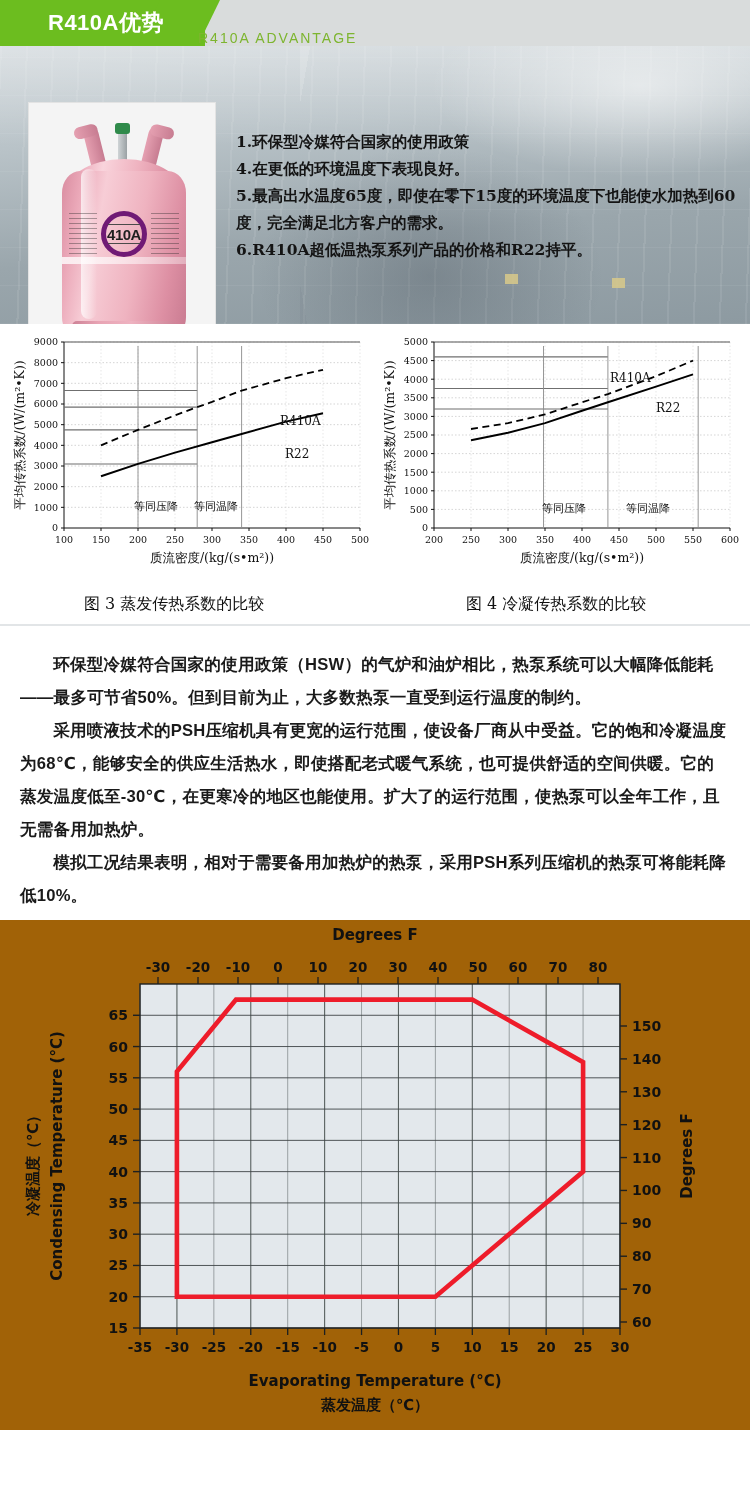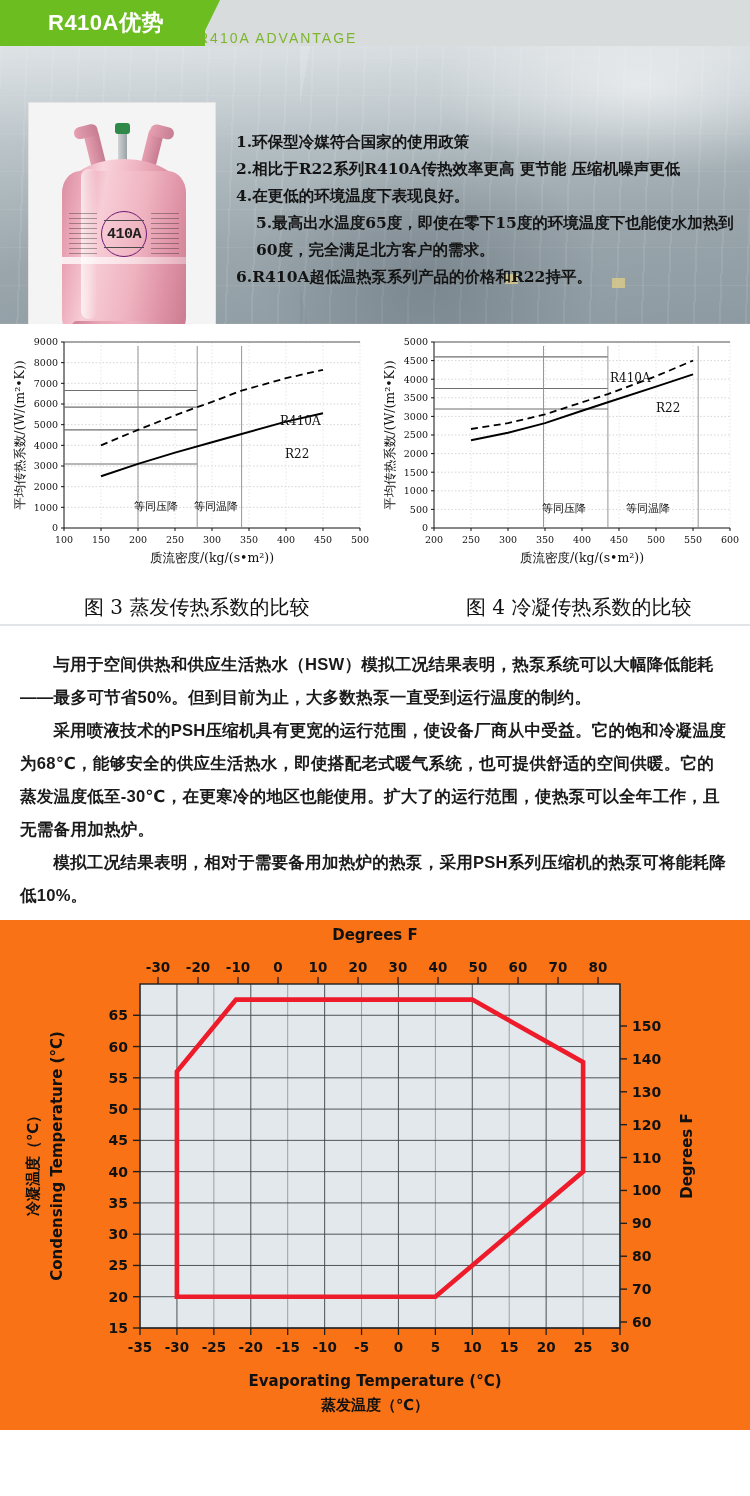--- a/index.html
+++ b/index.html
@@ -155,27 +155,26 @@
   }
   .cyl-valve-cap {
     position: absolute; left: 86px; top: 20px;
     width: 15px; height: 11px;
     background: #2f8a4a;
     border-radius: 3px;
   }
   .cyl-logo {
     position: absolute; left: 72px; top: 108px;
     width: 46px; height: 46px;
-    border: 1px solid #701a75;
+    border: 5px solid #701a75;
     border-radius: 50%;
     color: #1f1f1f;
     font-size: 15px; font-weight: bold;
     display: flex; align-items: center; justify-content: center;
     letter-spacing: -0.5px;
-    font-family: Liberation Mono, monospace;
   }
   .cyl-logo::before, .cyl-logo::after {
     content: ''; position: absolute; left: 2px; right: 2px;
     height: 1px; background: #4a4a4a;
   }
   .cyl-logo::before { top: 8px; }
   .cyl-logo::after  { bottom: 8px; }
   .cyl-text-l, .cyl-text-r {
     position: absolute; top: 110px;
     width: 28px; height: 44px;
@@ -193,37 +192,37 @@
   }
   .bullets li {
     list-style: none;
     font-family: "DejaVu Serif", "Liberation Serif", serif;
     font-size: 15.5px;
     line-height: 27px;
     color: #141414;
     font-weight: 600;
     white-space: nowrap;
   }
-  .bullets li.wrap { white-space: normal; margin-left: 20px; }
+  .bullets li.wrap { white-space: normal; }
 
   
   .charts {
     position: relative;
     width: 750px;
     height: 300px;
     background: #ffffff;
   }
   .chart-box { position: absolute; top: 6px; }
   .chart-left  { left: 8px;   width: 362px; height: 258px; }
   .chart-right { left: 378px; width: 362px; height: 258px; }
   .fig-caption {
     position: absolute;
     top: 270px;
     font-family: "DejaVu Serif", "Liberation Serif", serif;
-    font-size: 20px;
+    font-size: 16px;
     color: #111;
     white-space: nowrap;
   }
   .cap-left  { left: 84px; }
   .cap-right { left: 466px; }
 
   
   .divider {
     position: relative;
     width: 750px; height: 12px;
@@ -243,21 +242,21 @@
     text-indent: 2em;
     letter-spacing: 0.2px;
     font-weight: 600;
   }
 
   
   .envelope {
     position: relative;
     width: 750px;
     height: 510px;
-    background: #f97316;
+    background: #a16207;
     margin-top: 8px;
   }
   .env-svg { position: absolute; left: 0; top: 8px; }
 </style>
 </head>
 <body>
 
 <div class="header">
   <div class="header-green"></div>
   <div class="header-green-slant"></div>
@@ -284,21 +283,20 @@
       <div class="cyl-band"></div>
       <div class="cyl-highlight"></div>
       <div class="cyl-text-l"></div>
       <div class="cyl-text-r"></div>
       <div class="cyl-logo">410A</div>
     </div>
   </div>
 
   <ul class="bullets">
     <li>1.环保型冷媒符合国家的使用政策</li>
-    <li>2.相比于R22系列R410A传热效率更高 更节能 压缩机噪声更低</li>
     <li>4.在更低的环境温度下表现良好。</li>
     <li class="wrap">5.最高出水温度65度，即使在零下15度的环境温度下也能使水加热到60度，完全满足北方客户的需求。</li>
     <li>6.R410A超低温热泵系列产品的价格和R22持平。</li>
   </ul>
 </div>
 
 <div class="charts">
   <svg class="chart-box chart-left" id="fig3" viewBox="0 0 362 258">
       <g>
         <line x1="56" y1="177.33333333333334" x2="352" y2="177.33333333333334" stroke="#b9b9b9" stroke-width="0.6" stroke-dasharray="1.5 2"></line>
@@ -455,21 +453,21 @@
         <text x="0" y="0" font-size="12.5" font-family="&quot;DejaVu Serif&quot;,&quot;Liberation Serif&quot;,serif" text-anchor="middle" fill="#111" font-weight="normal" transform="translate(16,105) rotate(-90)">平均传热系数/(W/(m²•K))</text>
       </g>
     </svg>
   <div class="fig-caption cap-left">图 3    蒸发传热系数的比较</div>
   <div class="fig-caption cap-right">图 4    冷凝传热系数的比较</div>
 </div>
 
 <div class="divider"></div>
 
 <div class="body-text">
-  <p>与用于空间供热和供应生活热水（HSW）模拟工况结果表明，热泵系统可以大幅降低能耗——最多可节省50%。但到目前为止，大多数热泵一直受到运行温度的制约。</p>
+  <p>环保型冷媒符合国家的使用政策（HSW）的气炉和油炉相比，热泵系统可以大幅降低能耗——最多可节省50%。但到目前为止，大多数热泵一直受到运行温度的制约。</p>
   <p>采用喷液技术的PSH压缩机具有更宽的运行范围，使设备厂商从中受益。它的饱和冷凝温度为68℃，能够安全的供应生活热水，即使搭配老式暖气系统，也可提供舒适的空间供暖。它的蒸发温度低至-30℃，在更寒冷的地区也能使用。扩大了的运行范围，使热泵可以全年工作，且无需备用加热炉。</p>
   <p>模拟工况结果表明，相对于需要备用加热炉的热泵，采用PSH系列压缩机的热泵可将能耗降低10%。</p>
 </div>
 
 <div class="envelope">
   <svg class="env-svg" id="env" width="750" height="500" viewBox="0 0 750 500">
       <text x="375" y="12" font-size="15" font-family="&quot;DejaVu Sans&quot;,&quot;Liberation Sans&quot;,sans-serif" text-anchor="middle" fill="#111" font-weight="bold" transform="">Degrees F</text>
       <rect x="140" y="56" width="480" height="344" fill="#e3e8ec"></rect>
       <g>
         <line x1="140" y1="56" x2="140" y2="400" stroke="#7b8384" stroke-width="0.7"></line>

